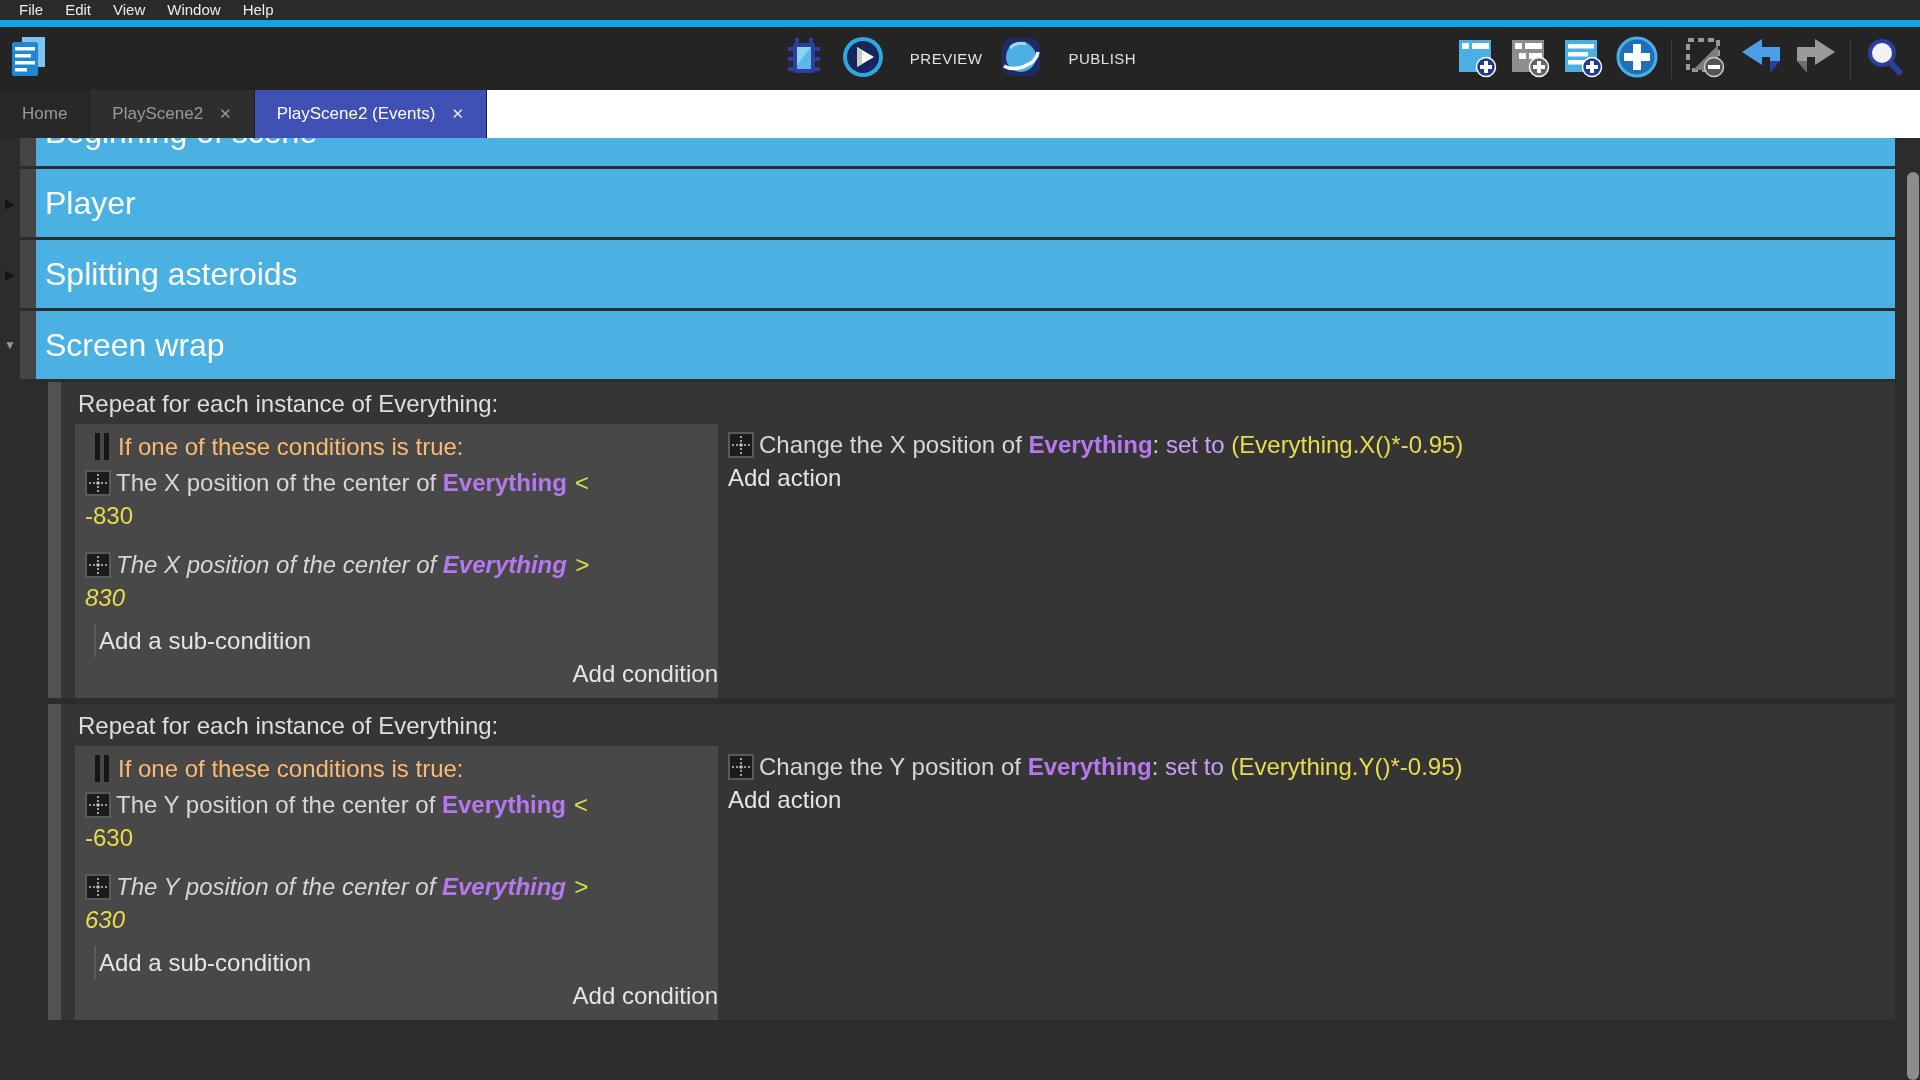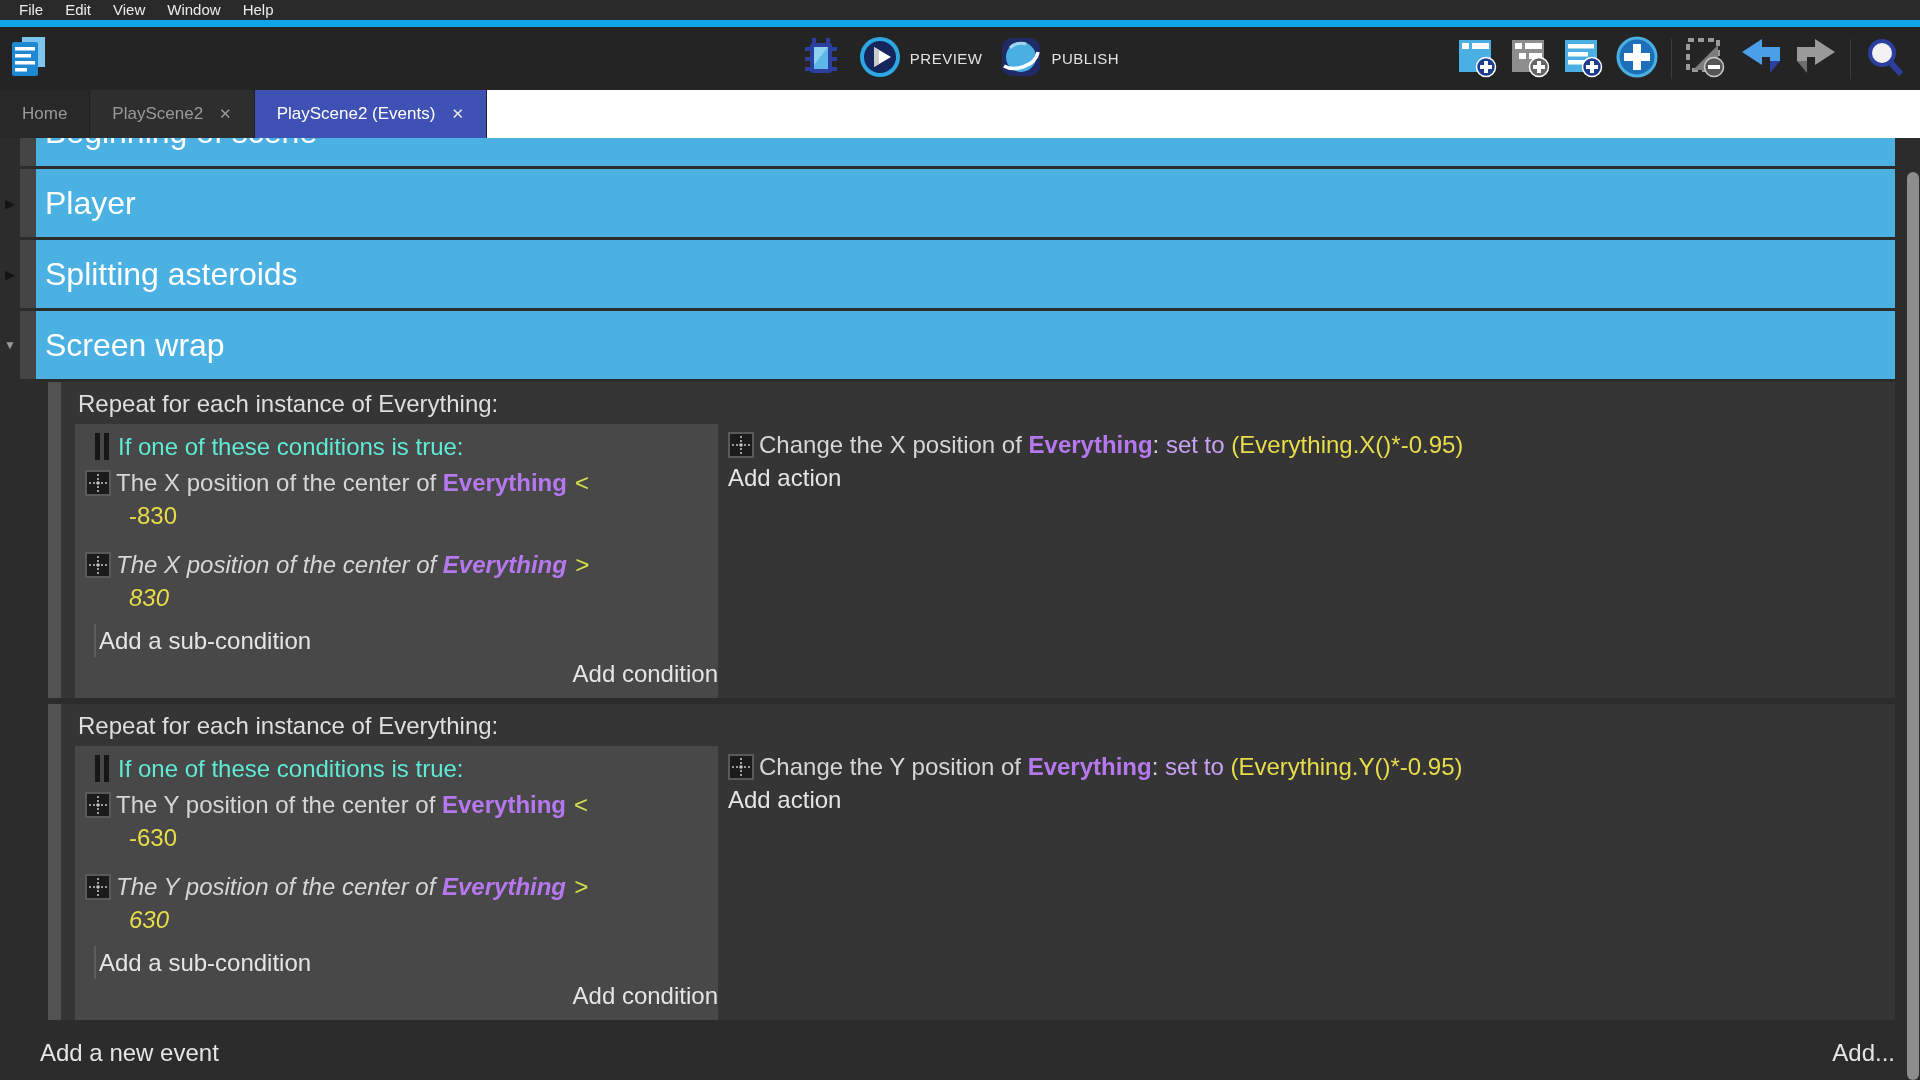--- a/index.html
+++ b/index.html
@@ -10,21 +10,21 @@
   .menubar { height:27px; background:#2a2a2a; display:flex; align-items:center;
              padding-left:8px; border-bottom:7px solid #0ea5e9; }
   .menu-item { color:#ececec; font-size:15px; padding:0 11px; line-height:26px; cursor:default; }
 
   
   .toolbar { height:63px; background:#242424; display:flex; align-items:center; position:relative; }
   .tb-left { position:absolute; left:10px; top:0; height:63px; display:flex; align-items:center; }
   .tb-center { flex:1; display:flex; align-items:center; justify-content:center; gap:18px; }
   .tb-right { position:absolute; right:14px; top:0; height:63px; display:flex; align-items:center; gap:13px; }
   .icon-btn { display:flex; align-items:center; justify-content:center; cursor:pointer; }
-  .tb-labeled { display:flex; align-items:center; gap:9px; cursor:pointer; }
+  .tb-labeled { display:flex; align-items:center; gap:26px; cursor:pointer; }
   .tb-label { color:#e2e2e2; font-size:15px; letter-spacing:0.5px; }
   .tb-sep { width:1px; height:40px; background:#3c3c3c; }
 
   
   .tabbar { height:48px; background:#ffffff; display:flex; align-items:stretch; }
   .tab { display:flex; align-items:center; gap:16px; padding:0 22px; font-size:17px;
          color:#9a9a9a; background:#2e2e2e; border-right:1px solid #202020; cursor:pointer; }
   .tab.first { background:#282828; }
   .tab.active { background:#3f51b5; color:#ffffff;text-align:center; }
   .tab .close { font-size:15px; color:#9a9a9a; cursor:pointer; }
@@ -43,32 +43,32 @@
            display:flex; align-items:center; padding-left:9px; cursor:pointer; }
 
   .events { margin-left:48px; width:1847px; }
   .event { display:flex; }
   .event + .event { margin-top:6px; }
   .estrip { width:13px; background:#525252; }
   .ebody { flex:1; background:#353535; }
   .repeat-row { padding:5px 0 4px 17px; font-size:24px; line-height:33px; color:#dedede; cursor:pointer; }
   .cols { display:flex; align-items:flex-start; }
   .cond-block { margin-left:14px; width:643px; background:#484848; padding-bottom:8px; }
-  .or-row { padding:6px 0 0 20px; font-size:24px; line-height:33px; color:#5eead4; cursor:pointer;
+  .or-row { padding:6px 0 0 20px; font-size:24px; line-height:33px; color:#fdba74; cursor:pointer;
             display:flex; align-items:center; gap:9px; }
   .or-icon { display:inline-flex; gap:4px; }
   .or-icon i { display:block; width:5px; height:27px; background:#161616; }
   .cond-row { margin-top:3px; padding:0 8px 0 10px; font-size:24px; line-height:33px;
               color:#d6d6d6; cursor:pointer; }
   .cond-row + .cond-row { margin-top:16px;font-style:italic; }
   .pos-icon { vertical-align:-5px; margin-right:5px; }
   .obj { color:#b678ef; font-weight:bold; }
   .op { color:#d6e04b; margin-left:8px; }
   .val { color:#e8dc4a; }
-  .cond-row .val { display:block;margin-left:44px; }
+  .cond-row .val { display:block; }
   .dim { color:#e5e5e5; font-size:24px; line-height:33px; cursor:pointer; }
   .add-sub { margin:10px 0 0 19px; border-left:2px solid #5d5d5d; padding-left:3px; }
   .add-cond { padding-left:5px;text-align:right; }
   .actions-col { margin-left:10px; padding-top:4px; flex:1; }
   .action-row { font-size:24px; line-height:33px; color:#d6d6d6; cursor:pointer; }
   .verb { color:#c9a1f5; }
   .footer { display:flex; justify-content:space-between; margin-top:16px;
             padding:0 25px 0 40px; }
 
   
@@ -367,21 +367,17 @@
                   <circle cx="13" cy="13" r="1.8" fill="#c4c4c4"></circle>
                 </svg><span>Change the Y position of </span><span class="obj">Everything</span><span>: </span><span class="verb">set to </span><span class="val">(Everything.Y()*-0.95)</span>
             </div>
             <div class="dim">Add action</div>
           </div>
         </div>
       </div>
     </div>
   </div>
 
-  <div class="footer">
-    <span class="dim">Add a new event</span>
-    <span class="dim">Add...</span>
-  </div>
 
   <div class="vscroll">
     <div class="vthumb"></div>
   </div>
 </div>
 
 </body></html>

